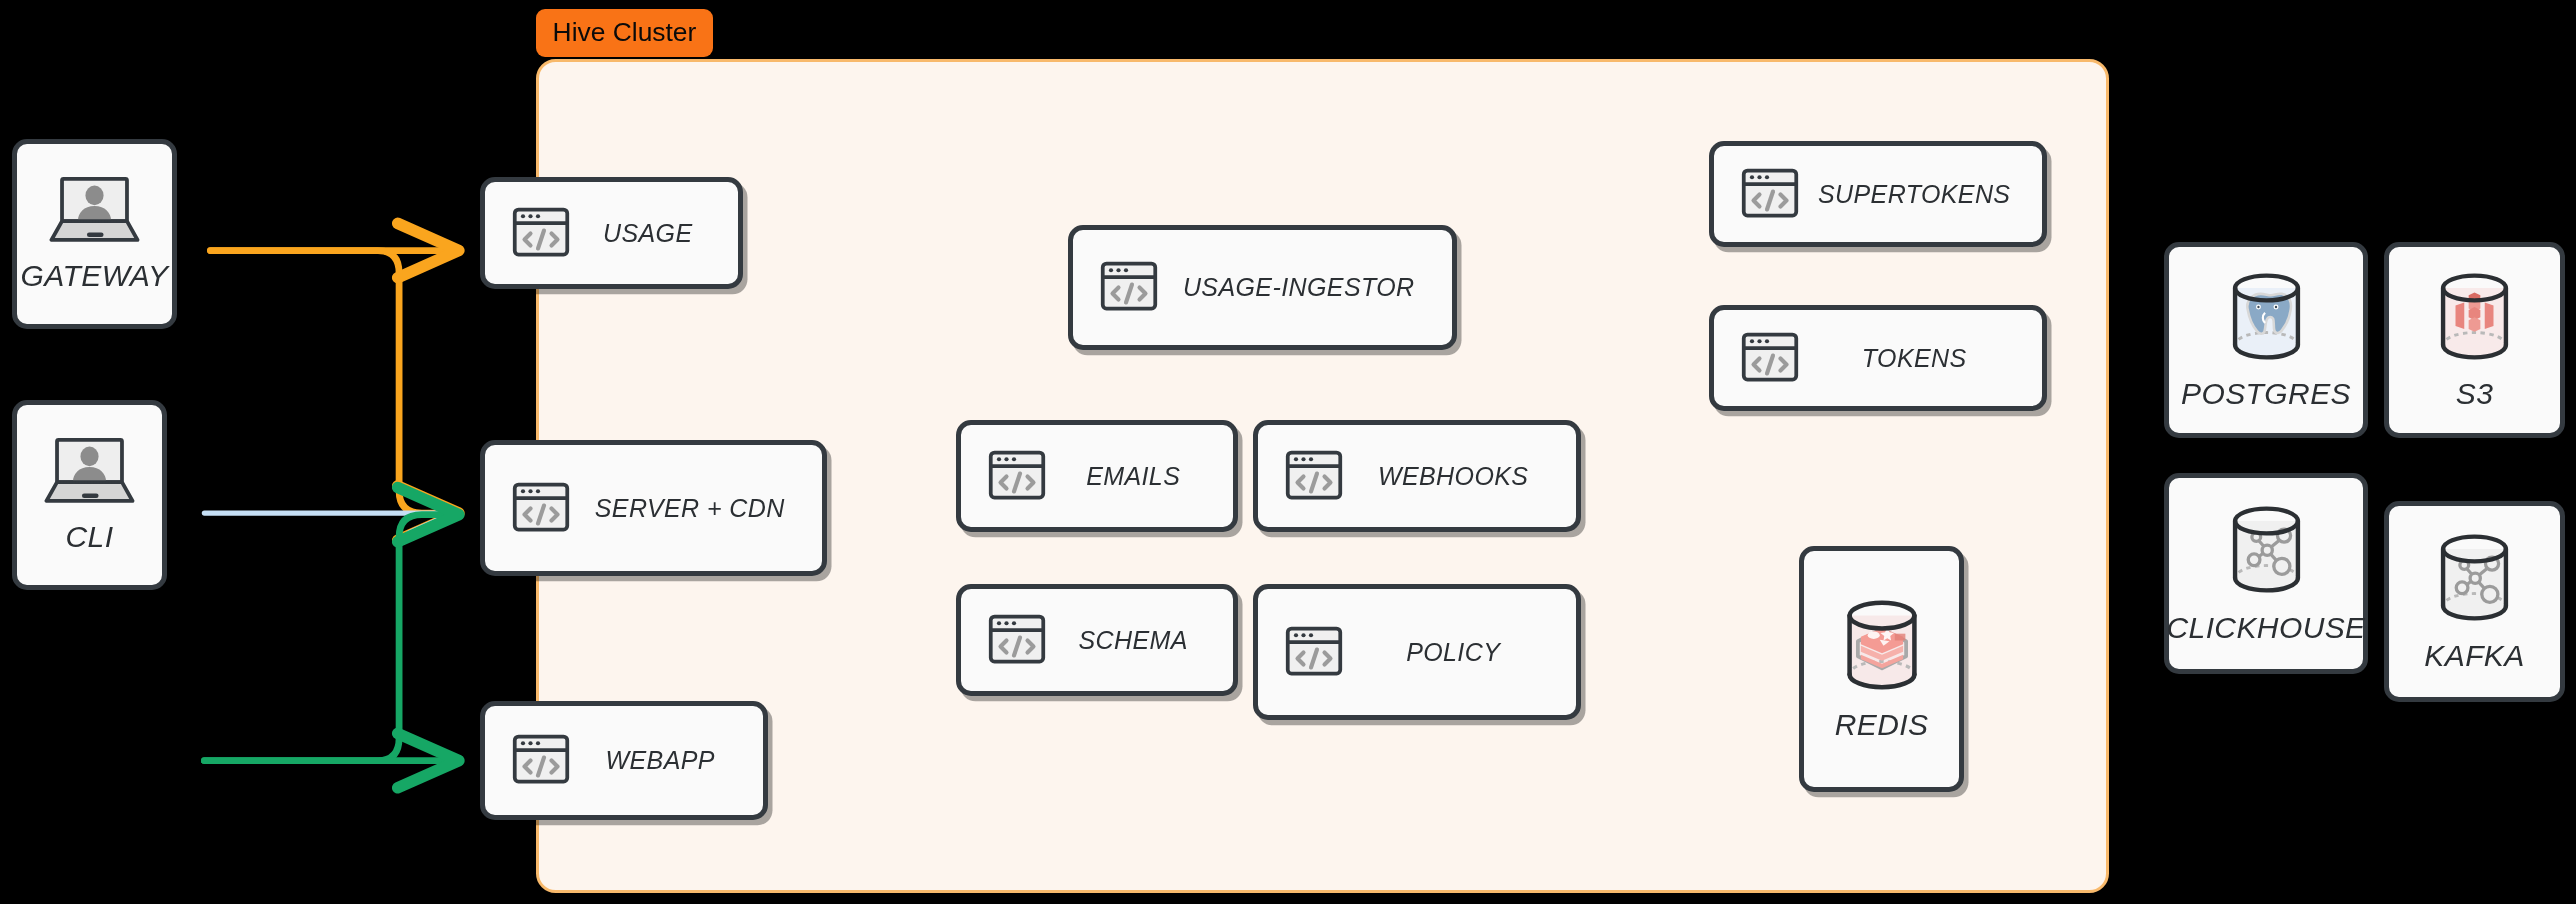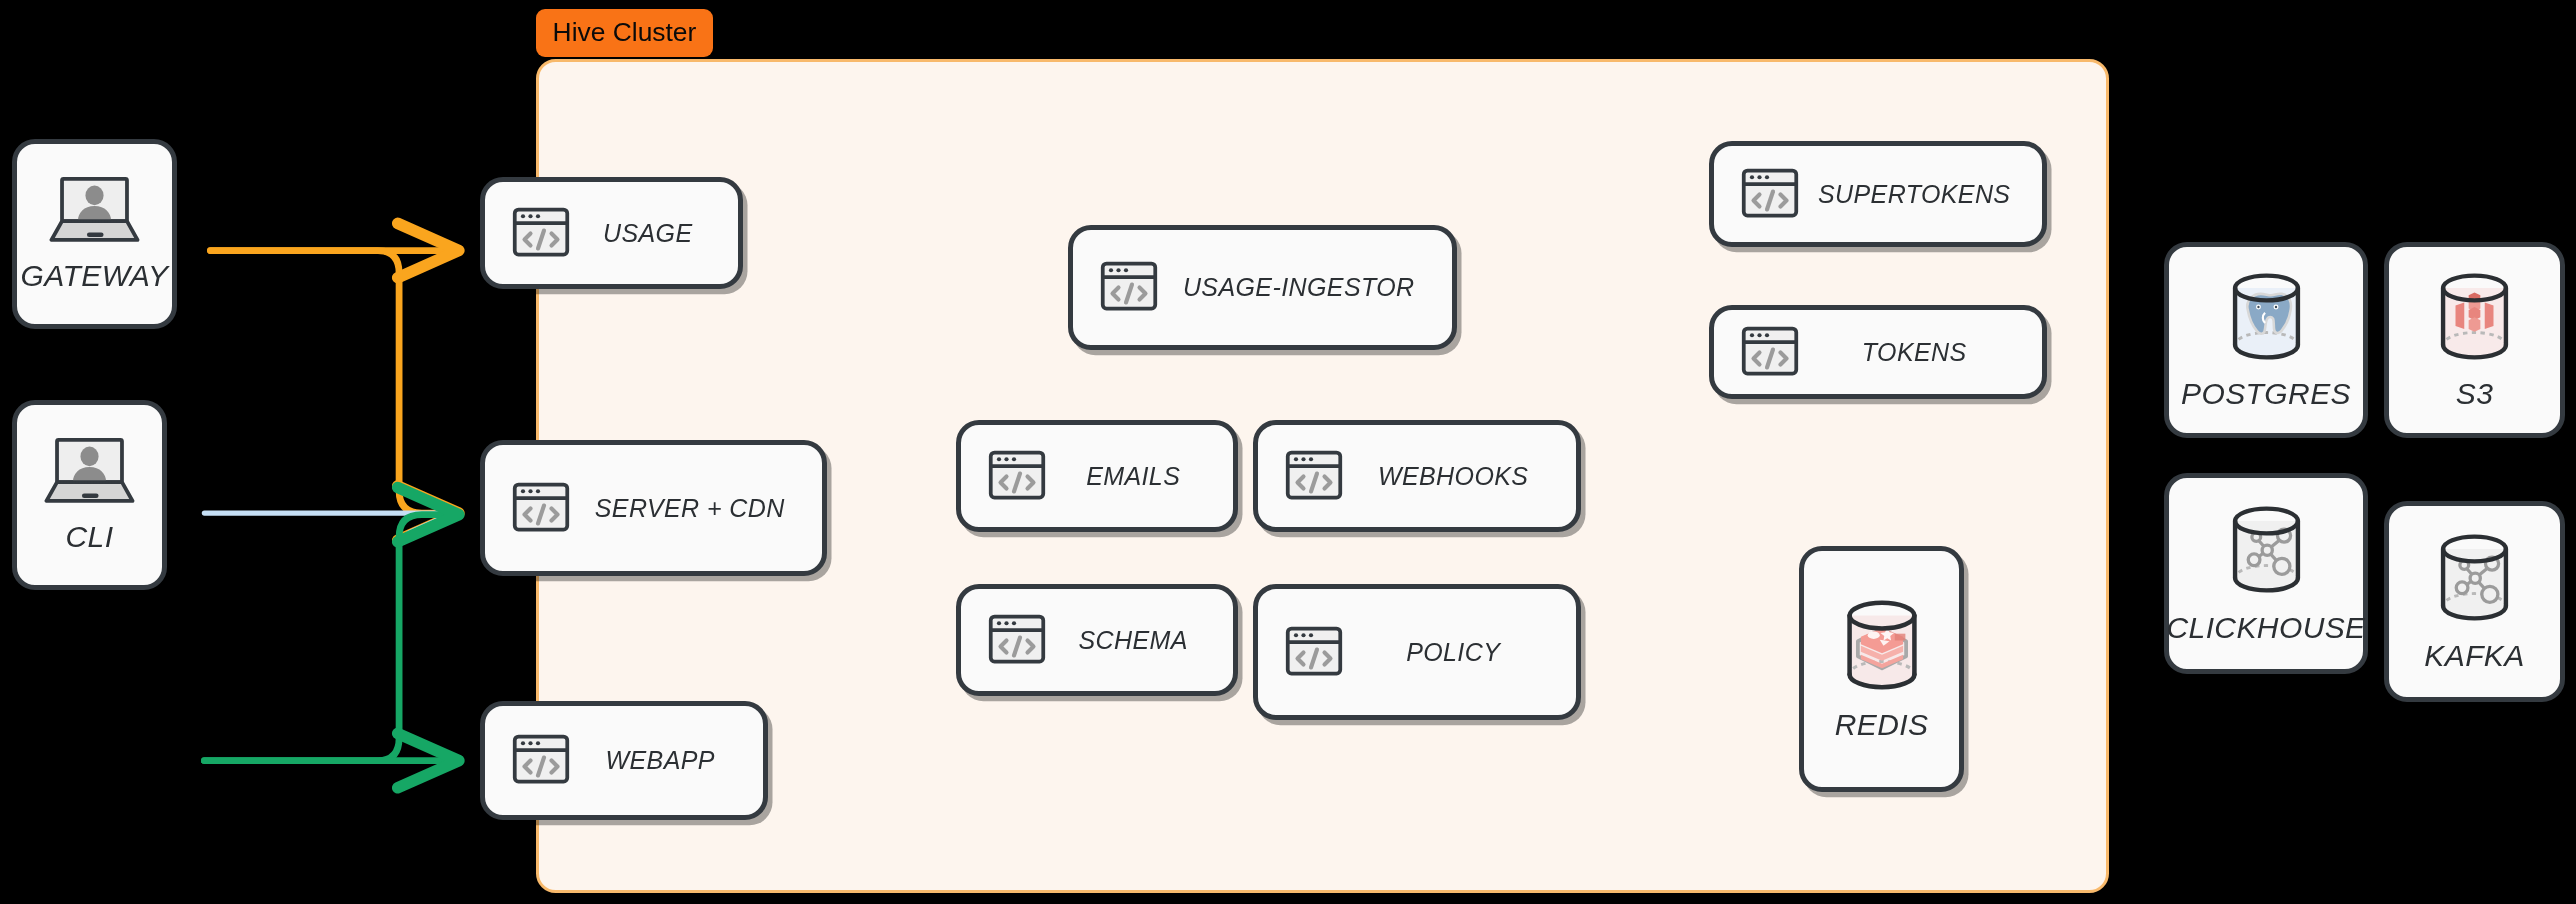--- a/index.html
+++ b/index.html
@@ -49,21 +49,21 @@
     white-space: nowrap;
     font-family: "Liberation Sans", sans-serif;
   }
 
   
   .node {
     position: absolute;
     box-sizing: border-box;
     background: #FAFAFA;
     border: 5.3px solid #343A40;
-    border-radius: 23px;
+    border-radius: 15px;
     box-shadow: 4.5px 5.3px 0 rgba(0,0,0,0.33);
   }
 
   
   .svc {
     display: flex;
     align-items: center;
     padding-left: 26px;
   }
   .svc .label {
@@ -325,21 +325,21 @@
         <g fill="none" stroke="#9B9B9B" stroke-width="5.5" stroke-linecap="round" stroke-linejoin="round">
           <path d="M26 42 L18 50 L26 58"></path>
           <path d="M54 42 L62 50 L54 58"></path>
           <path d="M44 38 L36 62"></path>
         </g>
       </svg>
     </span>
     <span class="label">SUPERTOKENS</span>
   </div>
 
-  <div class="node svc" style="left:1709px; top:305px; width:338px; height:94px;">
+  <div class="node svc" style="left:1709px; top:305px; width:338px; height:106px;">
     <span class="icon-wrap">
       <svg width="60" height="60" viewBox="0 0 80 80" xmlns="http://www.w3.org/2000/svg">
         <rect x="5" y="10" width="70" height="60" rx="5" fill="#F0F0F0" stroke="#343A40" stroke-width="5"></rect>
         <line x1="5" y1="28" x2="75" y2="28" stroke="#343A40" stroke-width="5"></line>
         <circle cx="16" cy="19" r="2.8" fill="#343A40"></circle>
         <circle cx="26" cy="19" r="2.8" fill="#343A40"></circle>
         <circle cx="36" cy="19" r="2.8" fill="#343A40"></circle>
         <g fill="none" stroke="#9B9B9B" stroke-width="5.5" stroke-linecap="round" stroke-linejoin="round">
           <path d="M26 42 L18 50 L26 58"></path>
           <path d="M54 42 L62 50 L54 58"></path>

